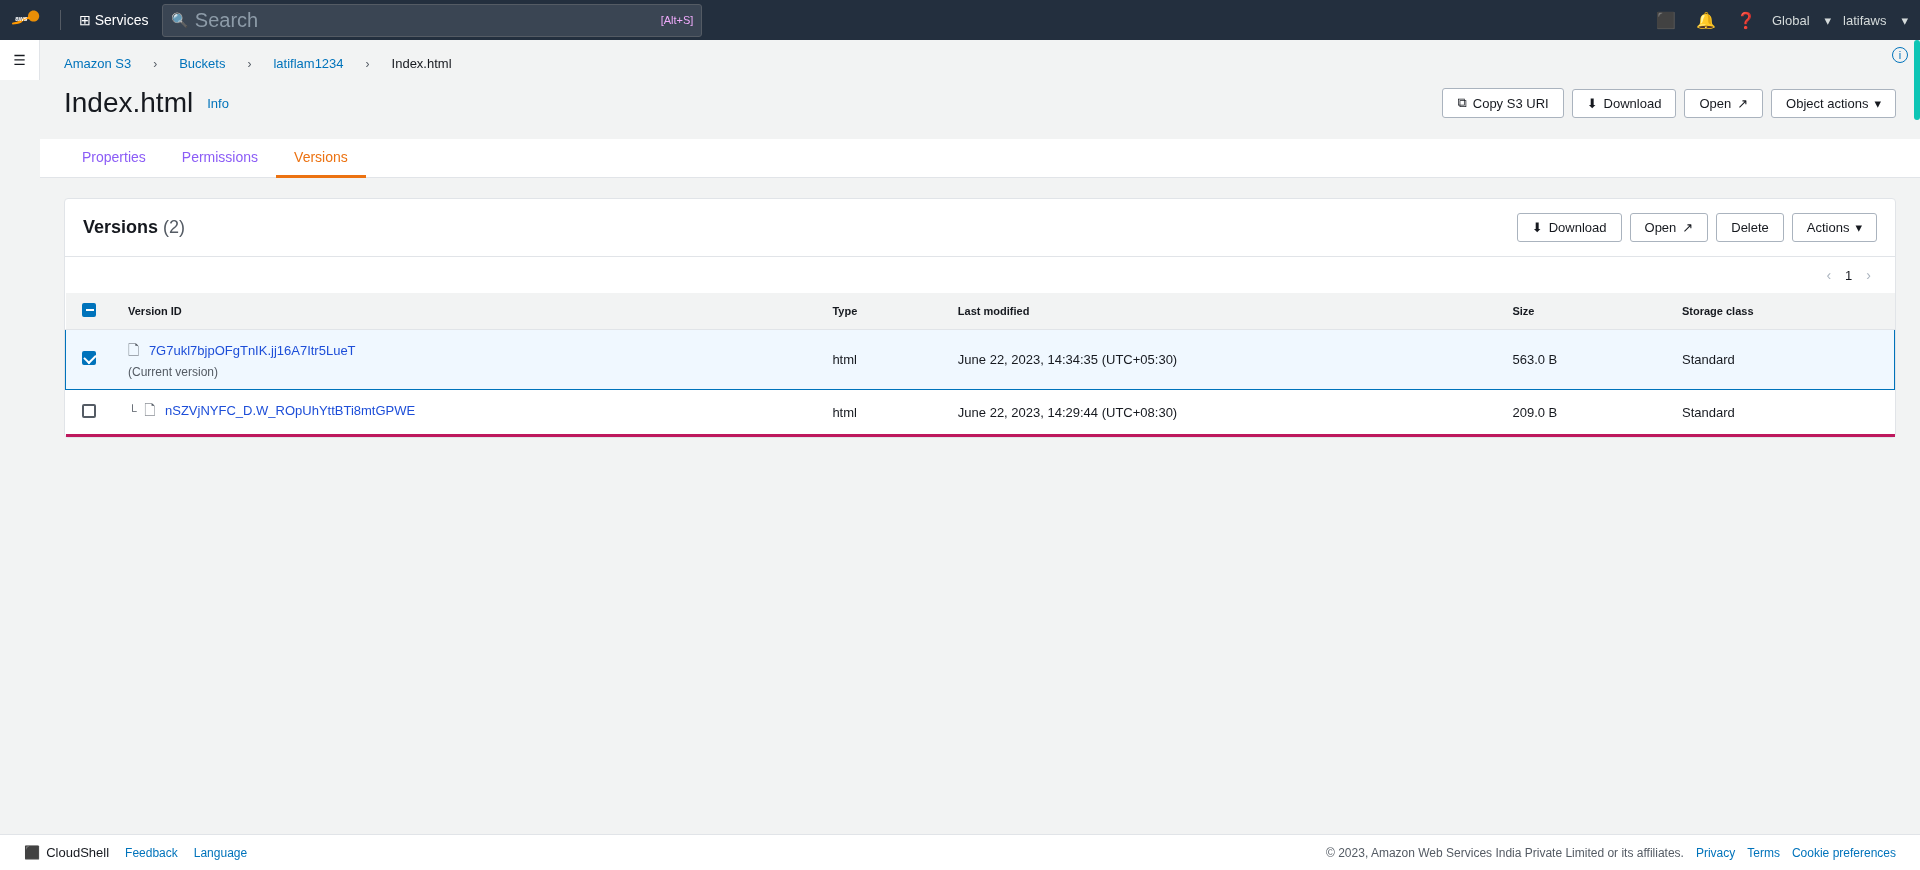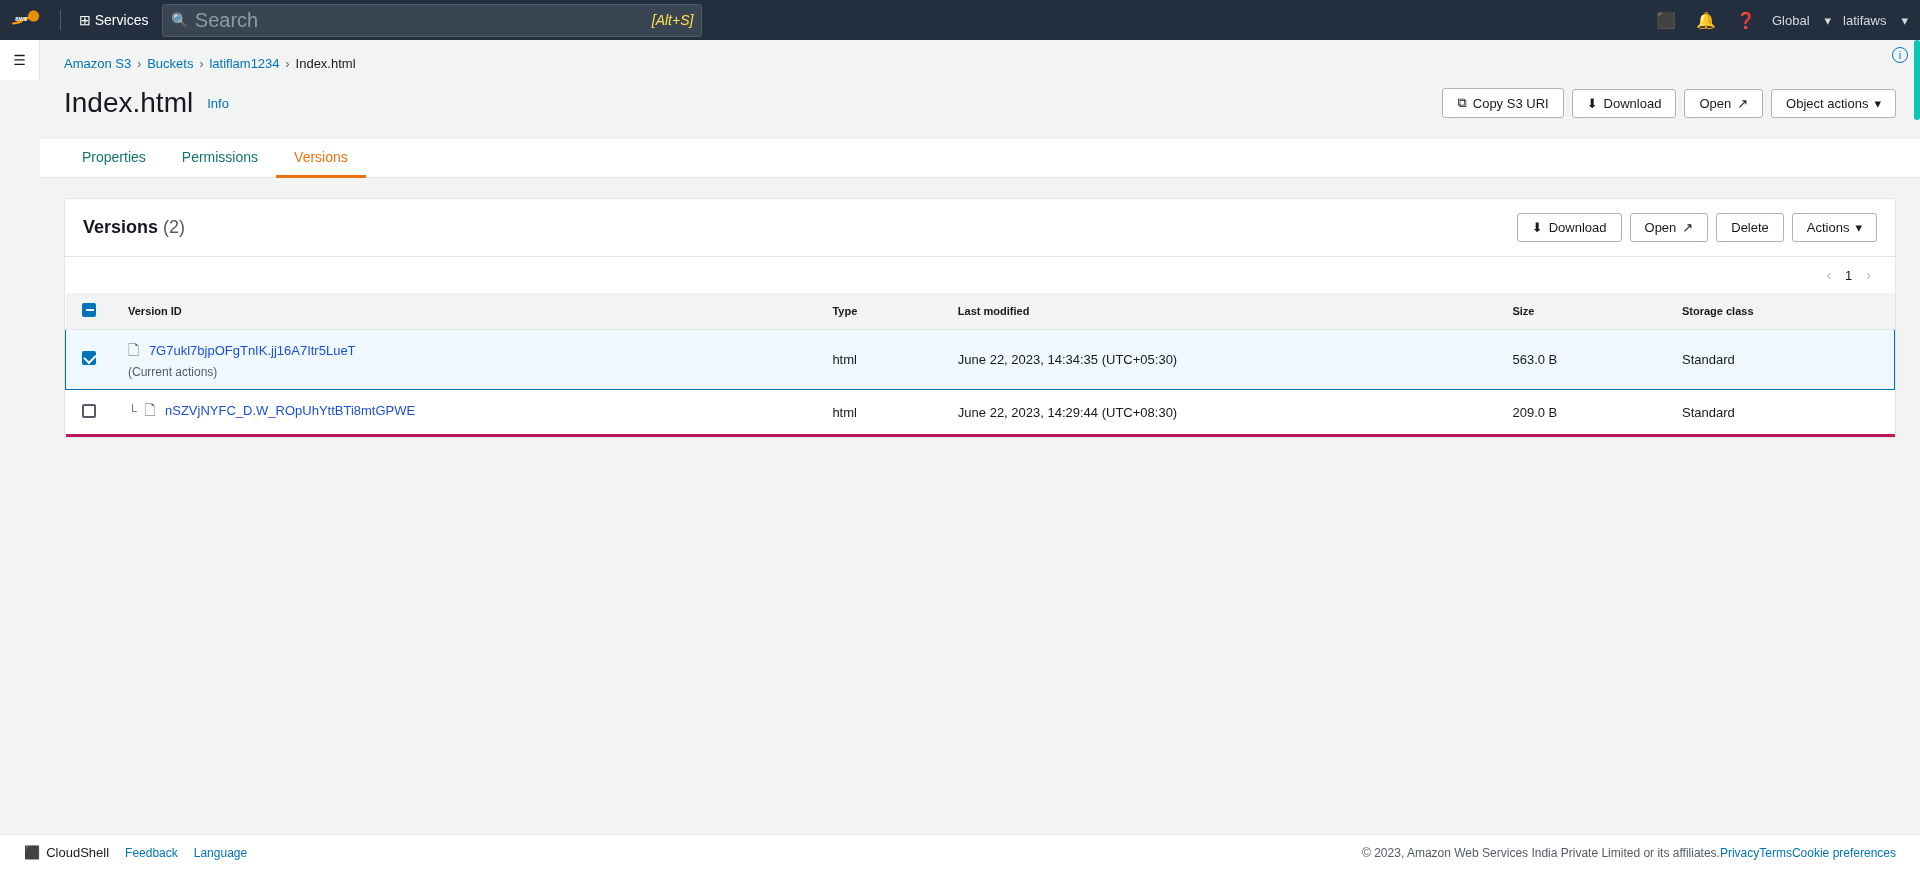--- a/index.html
+++ b/index.html
@@ -112,21 +112,21 @@
       margin-left: 40px;
       padding: 16px 24px;
       background: #f2f3f3;
       min-height: calc(870px - 40px - 36px);
     }
 
     
     .breadcrumb {
       display: flex;
       align-items: center;
-      gap: 6px;
+      gap: 22px;
       font-size: 13px;
       margin-bottom: 16px;
       color: #0073bb;
     }
     .breadcrumb-item {
       color: #0073bb;
       cursor: pointer;
       text-decoration: none;
     }
     .breadcrumb-sep {
@@ -199,21 +199,21 @@
       color: #16191f;
       border-bottom: 3px solid transparent;
       margin-bottom: -1px;
     }
     .tab.active {
       color: #ec7211;
       border-bottom: 3px solid #ec7211;
       font-weight: 500;
     }
     .tab.inactive {
-      color: #0f766e;
+      color: #8b5cf6;
       border-bottom: 3px solid transparent;
     }
 
     
     .versions-panel {
       background: #fff;
       border: 1px solid #e1e4e8;
       border-radius: 4px;
     }
     .versions-header {
@@ -397,21 +397,21 @@
     </svg>
   </div>
   <div class="nav-divider"></div>
   <div class="nav-services">
     <span>⊞</span>
     <span>Services</span>
   </div>
   <div class="search-bar">
     <span>🔍</span>
     <input type="text" placeholder="Search" style="">
-    <span style="font-size:14px; color:#fde047;font-style:italic;">[Alt+S]</span>
+    <span style="font-size:11px; color:#f0abfc;">[Alt+S]</span>
   </div>
   <div class="nav-right">
     <button class="nav-icon-btn">⬛</button>
     <button class="nav-icon-btn">🔔</button>
     <button class="nav-icon-btn">❓</button>
     <button class="nav-text-btn">
       <span>Global</span>
       <span>▾</span>
     </button>
     <button class="nav-text-btn">
@@ -518,21 +518,21 @@
         <tbody>
 
           <tr class="selected">
             <td class="checkbox-col">
               <div class="checkbox checked"></div>
             </td>
             <td>
               <span class="file-icon">🗋</span>
               <a class="version-link">7G7ukl7bjpOFgTnIK.jj16A7Itr5LueT</a>
               <br>
-              <span class="current-version">(Current actions)</span>
+              <span class="current-version">(Current version)</span>
             </td>
             <td>html</td>
             <td>June 22, 2023, 14:34:35 (UTC+05:30)</td>
             <td>563.0 B</td>
             <td>Standard</td>
           </tr>
 
           <tr>
             <td class="checkbox-col">
               <div class="checkbox"></div>
@@ -561,19 +561,19 @@
 
 <footer class="footer">
   <div class="footer-left">
     <div class="footer-cloudshell">
       <span>⬛</span>
       <span>CloudShell</span>
     </div>
     <a class="footer-link">Feedback</a>
     <a class="footer-link">Language</a>
   </div>
-  <div style="display:flex; align-items:center; ">
+  <div style="display:flex; align-items:center; gap:12px;">
     <span>© 2023, Amazon Web Services India Private Limited or its affiliates.</span>
     <a class="footer-link">Privacy</a>
     <a class="footer-link">Terms</a>
     <a class="footer-link">Cookie preferences</a>
   </div>
 </footer>
 
 </body></html>

